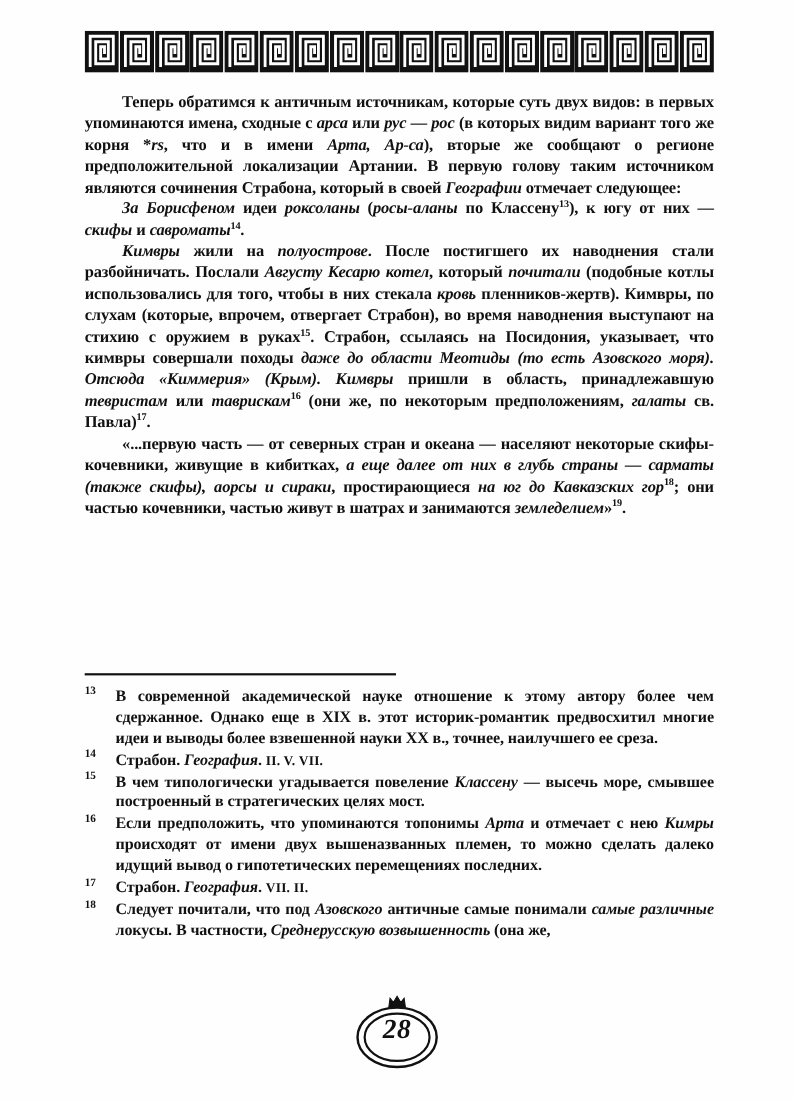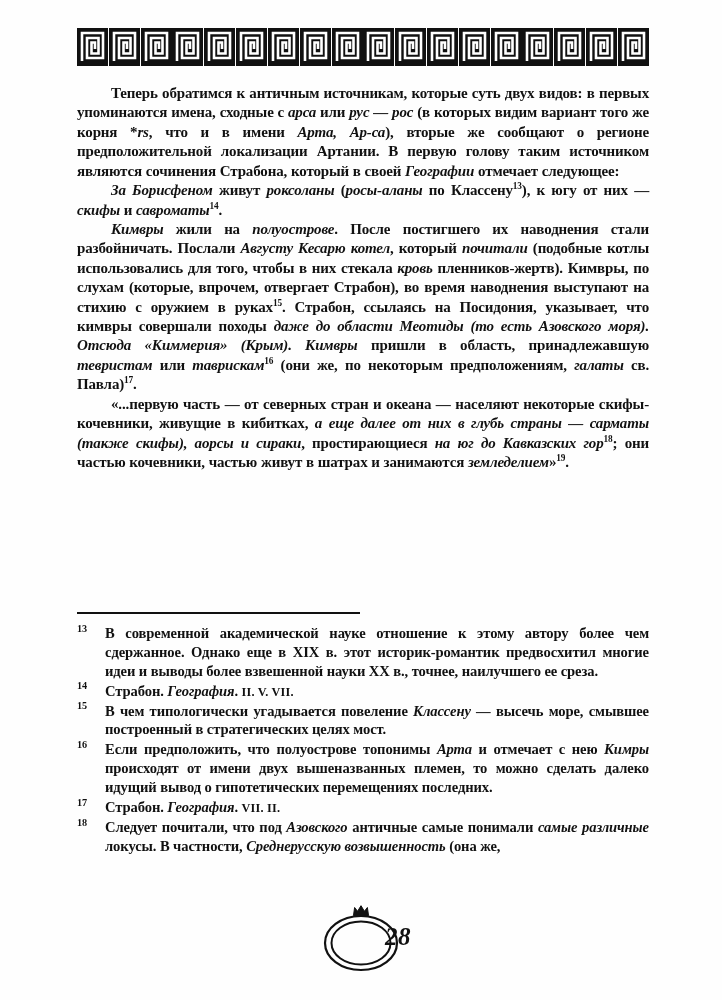--- a/index.html
+++ b/index.html
@@ -119,21 +119,21 @@
     top: 897px;
     width: 100px;
     height: 84px;
   }
   .folio svg { display: block; }
   .folio-num {
     position: absolute;
     left: 0;
     top: 26px;
     width: 100px;
-    text-align: right;
+    text-align: center;
     font-size: 25px;
     font-style: italic;
     font-weight: 700;
     font-family: "Liberation Serif", "DejaVu Serif", serif;
     color: #111111;
     letter-spacing: 0.5px;
   }
 </style>
 </head>
 <body>
@@ -246,32 +246,32 @@
       <div class="meander-cell">
         <svg width="31" height="38" viewBox="0 0 31 38">
           <rect x="0" y="0" width="31" height="38" fill="#111111"></rect>
           <path d="M5 33 L5 5 L26 5 L26 30 L10 30 L10 10 L21.5 10 L21.5 25.5 L14.5 25.5 L14.5 14.5 L18 14.5 L18 21" fill="none" stroke="#ffffff" stroke-width="2.6" stroke-linecap="butt"></path>
         </svg>
       </div>
     </div>
 
   <div class="content" id="body-paras">
       <p class="para"><span>Теперь обратимся к античным источникам, которые суть двух видов: в первых упоминаются имена, сходные с </span><span class="i">арса</span><span> или </span><span class="i">рус — рос</span><span> (в которых видим вариант того же корня *</span><span class="i">rs</span><span>, что и в имени </span><span class="i">Арта, Ар-са</span><span>), вторые же сообщают о регионе предположительной локализации Артании. В первую голову таким источником являются сочинения Страбона, который в своей </span><span class="i">Географии</span><span> отмечает следующее:</span></p>
-      <p class="para"><span class="i">За Борисфеном</span><span> живут </span><span class="i">роксоланы</span><span> (</span><span class="i">росы-аланы</span><span> по Классену</span><span class="sup">13</span><span>), к югу от них — </span><span class="i">скифы</span><span> и </span><span class="i">савроматы</span><span class="sup">14</span><span>.</span></p>
+      <p class="para"><span class="i">За Борисфеном</span><span> идеи </span><span class="i">роксоланы</span><span> (</span><span class="i">росы-аланы</span><span> по Классену</span><span class="sup">13</span><span>), к югу от них — </span><span class="i">скифы</span><span> и </span><span class="i">савроматы</span><span class="sup">14</span><span>.</span></p>
       <p class="para"><span class="i">Кимвры</span><span> жили на </span><span class="i">полуострове</span><span>. После постигшего их наводнения стали разбойничать. Послали </span><span class="i">Августу Кесарю котел</span><span>, который </span><span class="i">почитали</span><span> (подобные котлы использовались для того, чтобы в них стекала </span><span class="i">кровь</span><span> пленников-жертв). Кимвры, по слухам (которые, впрочем, отвергает Страбон), во время наводнения выступают на стихию с оружием в руках</span><span class="sup">15</span><span>. Страбон, ссылаясь на Посидония, указывает, что кимвры совершали походы </span><span class="i">даже до области Меотиды (то есть Азовского моря). Отсюда «Киммерия» (Крым). Кимвры</span><span> пришли в область, принадлежавшую </span><span class="i">тевристам</span><span> или </span><span class="i">таврискам</span><span class="sup">16</span><span> (они же, по некоторым предположениям, </span><span class="i">галаты</span><span> св. Павла)</span><span class="sup">17</span><span>.</span></p>
       <p class="para"><span>«...первую часть — от северных стран и океана — населяют некоторые скифы-кочевники, живущие в кибитках, </span><span class="i">а еще далее от них в глубь страны — сарматы (также скифы), аорсы и сираки</span><span>, простирающиеся </span><span class="i">на юг до Кавказских гор</span><span class="sup">18</span><span>; они частью кочевники, частью живут в шатрах и занимаются </span><span class="i">земледелием</span><span>»</span><span class="sup">19</span><span>.</span></p>
     </div>
 
   <div class="footnotes">
     <div class="fn-rule"></div>
     <div id="fn-list">
         <div class="fn"><span class="fn-num">13</span><span>В современной академической науке отношение к этому автору более чем сдержанное. Однако еще в XIX в. этот историк-романтик предвосхитил многие идеи и выводы более взвешенной науки XX в., точнее, наилучшего ее среза.</span></div>
         <div class="fn"><span class="fn-num">14</span><span>Страбон. </span><span class="i">География</span><span>. </span><span class="sc">II. V. VII.</span></div>
         <div class="fn"><span class="fn-num">15</span><span>В чем типологически угадывается повеление </span><span class="i">Классену</span><span> — высечь море, смывшее построенный в стратегических целях мост.</span></div>
-        <div class="fn"><span class="fn-num">16</span><span>Если предположить, что полуострове топонимы </span><span class="i">Арта</span><span> и отмечает с нею </span><span class="i">Кимры</span><span> происходят от имени двух вышеназванных племен, то можно сделать далеко идущий вывод о гипотетических перемещениях последних.</span></div>
+        <div class="fn"><span class="fn-num">16</span><span>Если предположить, что упоминаются топонимы </span><span class="i">Арта</span><span> и отмечает с нею </span><span class="i">Кимры</span><span> происходят от имени двух вышеназванных племен, то можно сделать далеко идущий вывод о гипотетических перемещениях последних.</span></div>
         <div class="fn"><span class="fn-num">17</span><span>Страбон. </span><span class="i">География</span><span>. </span><span class="sc">VII. II.</span></div>
         <div class="fn"><span class="fn-num">18</span><span>Следует почитали, что под </span><span class="i">Азовского</span><span> античные самые понимали </span><span class="i">самые различные</span><span> локусы. В частности, </span><span class="i">Среднерусскую возвышенность</span><span> (она же,</span></div>
       </div>
   </div>
 
   <div class="folio">
     <svg width="100" height="84" viewBox="0 0 100 84">
       <ellipse cx="50" cy="46" rx="36" ry="27" fill="none" stroke="#111111" stroke-width="2.2"></ellipse>
       <ellipse cx="50" cy="46" rx="29.5" ry="21.5" fill="none" stroke="#111111" stroke-width="2"></ellipse>
       <g>

